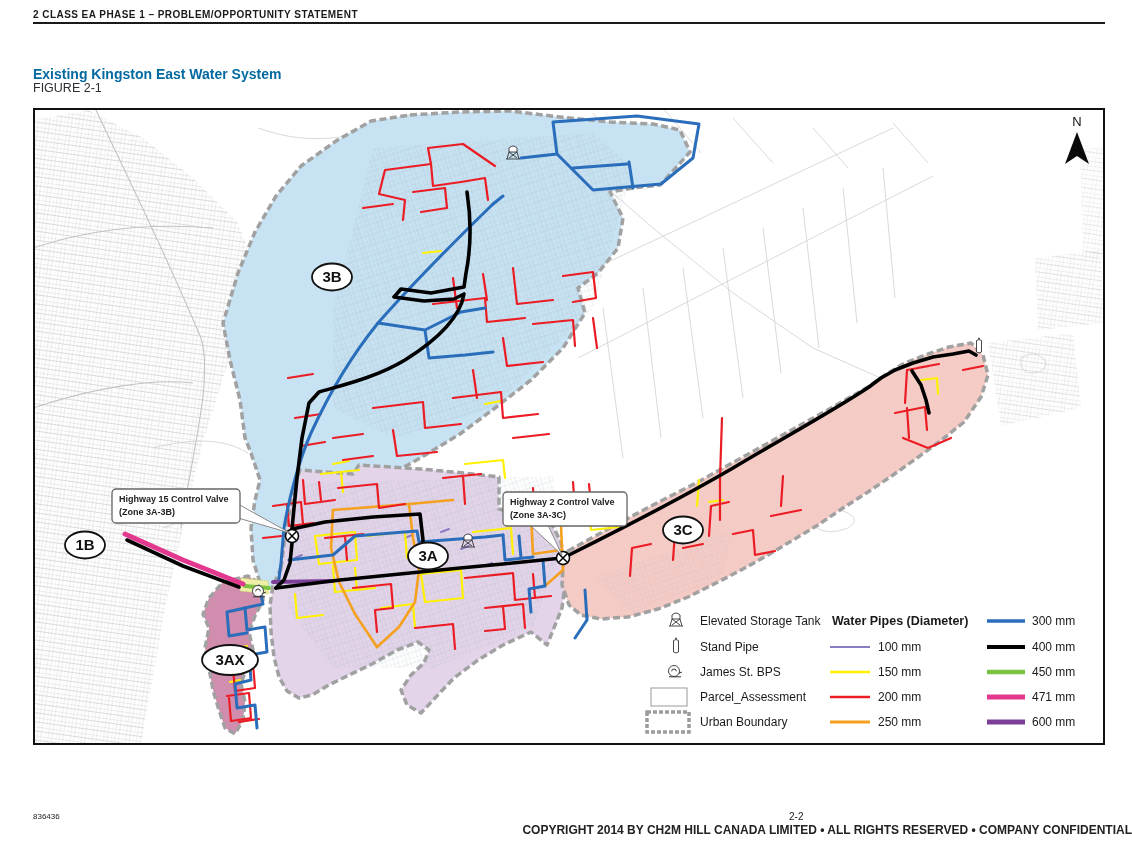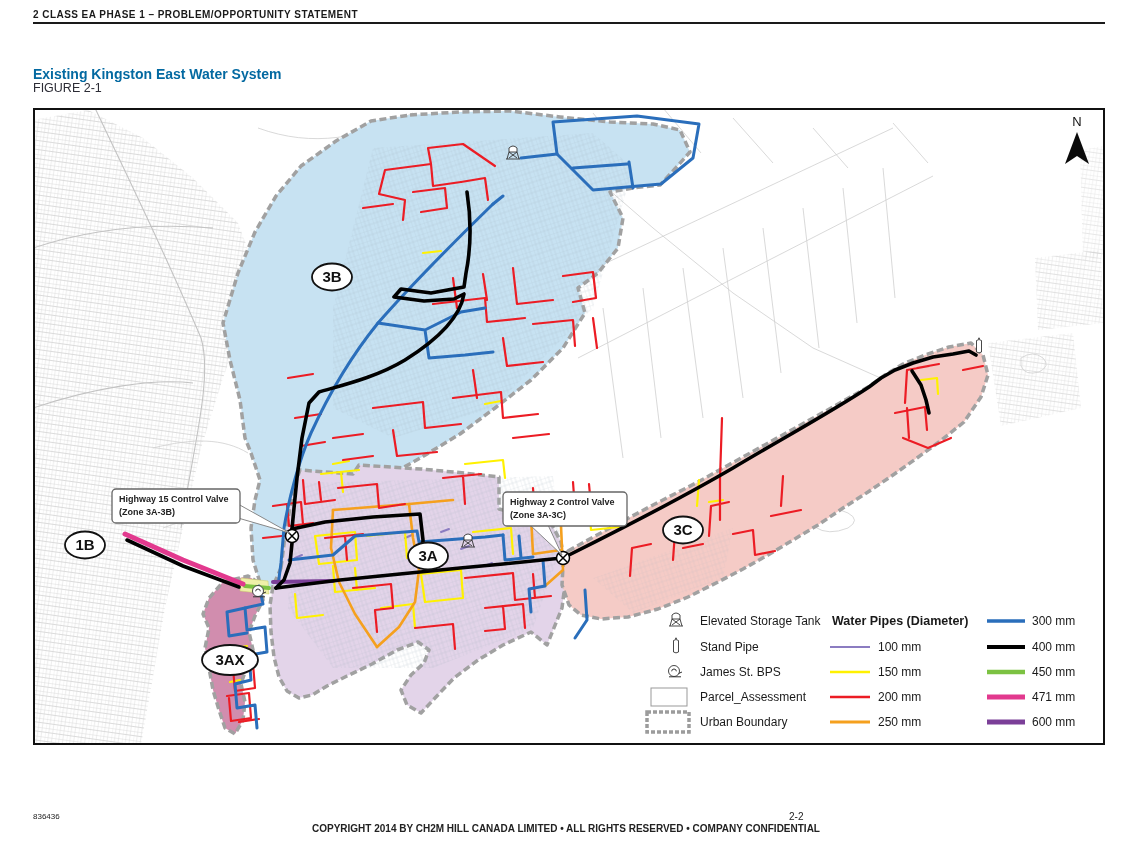--- a/index.html
+++ b/index.html
@@ -4,21 +4,21 @@
 <style>
   html,body{margin:0;padding:0;background:#ffffff;}
   body{font-family:"Liberation Sans", sans-serif;}
   .page{position:relative;width:1132px;height:857px;background:#fff;overflow:hidden;}
   .hdr{position:absolute;left:33px;top:9px;font-size:10px;font-weight:bold;letter-spacing:.45px;color:#1a1a1a;}
   .hdr-rule{position:absolute;left:33px;top:22px;width:1072px;height:2px;background:#1a1a1a;}
   .fig-label{position:absolute;left:33px;top:49px;font-size:12.5px;color:#2c2c35;margin-top:32px;}
   .fig-title{position:absolute;left:33px;top:66px;font-size:14px;font-weight:bold;color:#0369a1;}
   .map-wrap{position:absolute;left:33px;top:108px;width:1072px;height:637px;background:#fff;}
   .ft-doc{position:absolute;left:33px;top:812px;font-size:8px;color:#222;}
-  .ft-copy{position:absolute;left:0;top:823px;width:1132px;text-align:center;font-size:10px;font-weight:bold;color:#222;}
+  .ft-copy{position:absolute;left:0;top:823px;width:1132px;text-align:right;font-size:12px;font-weight:bold;color:#222;}
   .ft-page{position:absolute;left:789px;top:811px;font-size:10px;color:#222;}
   svg text{font-family:"Liberation Sans", sans-serif;}
   .road{stroke:#c3c3c3;stroke-width:1.1;fill:none;}
   .road2{stroke:#cfcfcf;stroke-width:.8;fill:none;}
   .zone{stroke:#a1a1a1;stroke-width:3.5;stroke-dasharray:7 3.5;stroke-linejoin:round;}
   .pipe{fill:none;stroke-linecap:round;stroke-linejoin:round;}
   .p100{stroke:#8B7CC1;stroke-width:2;}
   .p150{stroke:#FFF100;stroke-width:2.2;}
   .p200{stroke:#EC1C24;stroke-width:2.2;}
   .p250{stroke:#F5A01E;stroke-width:2.6;}

